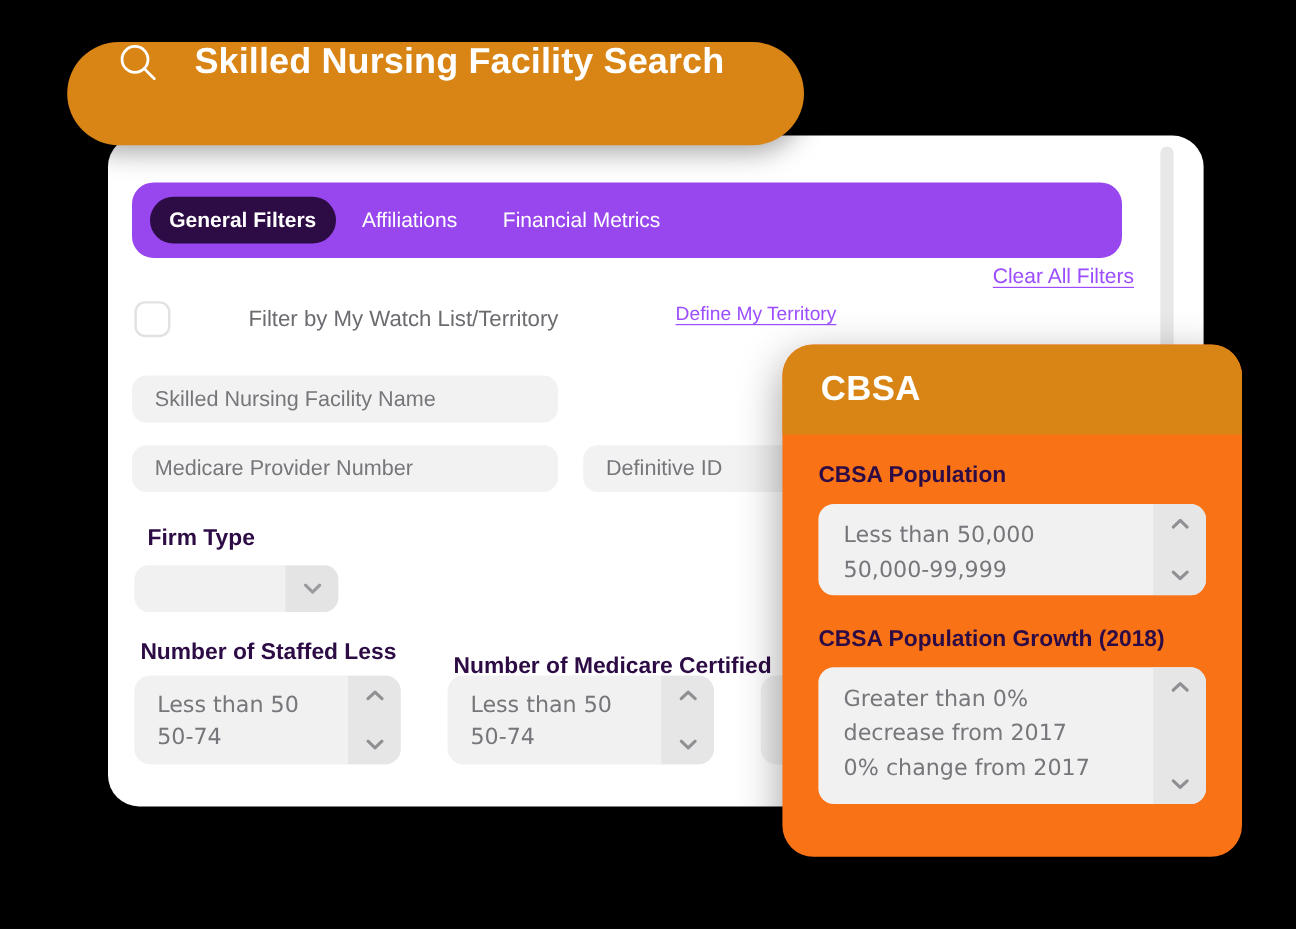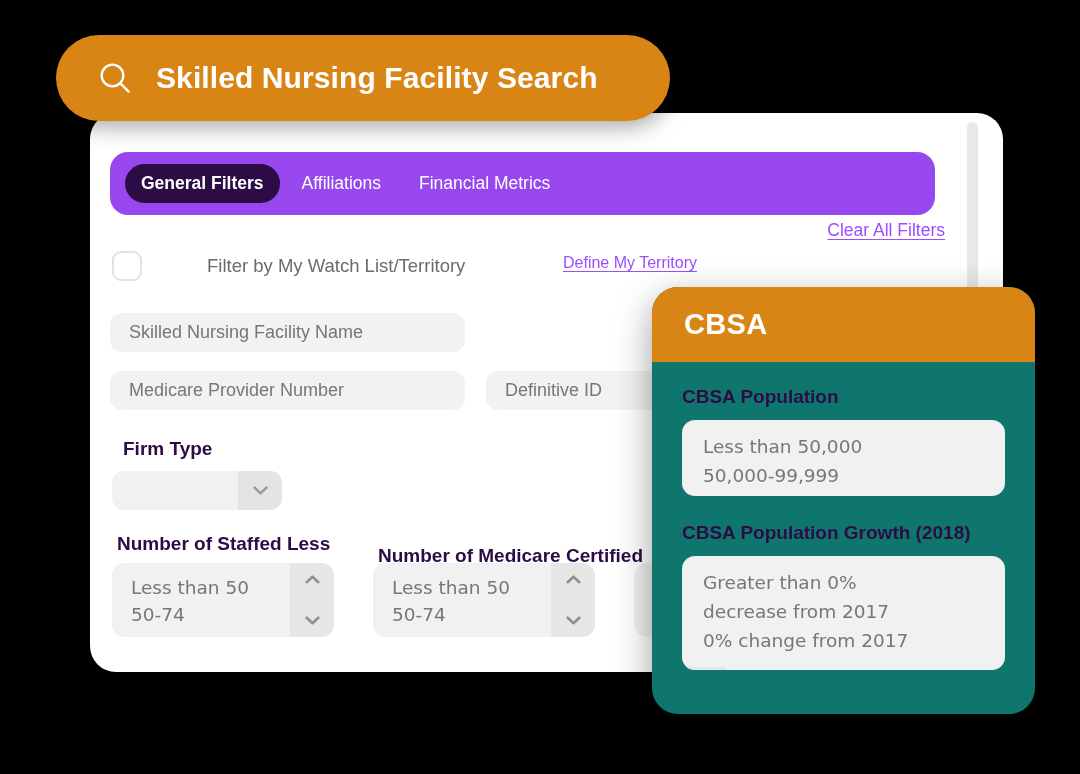--- a/index.html
+++ b/index.html
@@ -34,24 +34,24 @@
   
   .search-banner {
     position: absolute;
     left: 56px;
     top: 35px;
     width: 614px;
     height: 86px;
     background: #d98516;
     border-radius: 43px;
     display: flex;
-    align-items: center;
     padding-left: 42px;
     box-shadow: 0 6px 22px rgba(0,0,0,0.35);
     z-index: 30;
+    gap: 6px;
   }
   .search-icon {
     width: 34px; height: 34px;
     flex: 0 0 34px;
     margin-right: 24px;
     display: block;
   }
   .search-title {
     color: #ffffff;
     font-size: 30px;
@@ -228,21 +228,21 @@
     cursor: pointer;
   }
 
   
   .cbsa-panel {
     position: absolute;
     left: 652px;
     top: 287px;
     width: 383px;
     height: 427px;
-    background: #0f766e;
+    background: #f97316;
     border-radius: 26px;
     box-shadow: 0 12px 36px rgba(0,0,0,0.38);
     overflow: hidden;
     z-index: 20;
   }
   .cbsa-header {
     height: 75px;
     background: #d98516;
     display: flex;
     align-items: center;
@@ -263,21 +263,20 @@
     white-space: nowrap;
   }
   .cbsa-list {
     position: relative;
     background: #f1f1f1;
     border-radius: 13px;
     display: flex;
     overflow: hidden;
     cursor: pointer;
     margin-bottom: 26px;
-    flex-direction: column;
   }
   .cbsa-list .lb-options { padding: 12px 0 12px 21px; }
   .cbsa-list .lb-option { line-height: 29px; }
   #cbsa-pop-list { height: 76px; }
   #cbsa-growth-list { height: 114px; }
 
   .chev { display: block; }
 </style>
 </head>
 <body>

